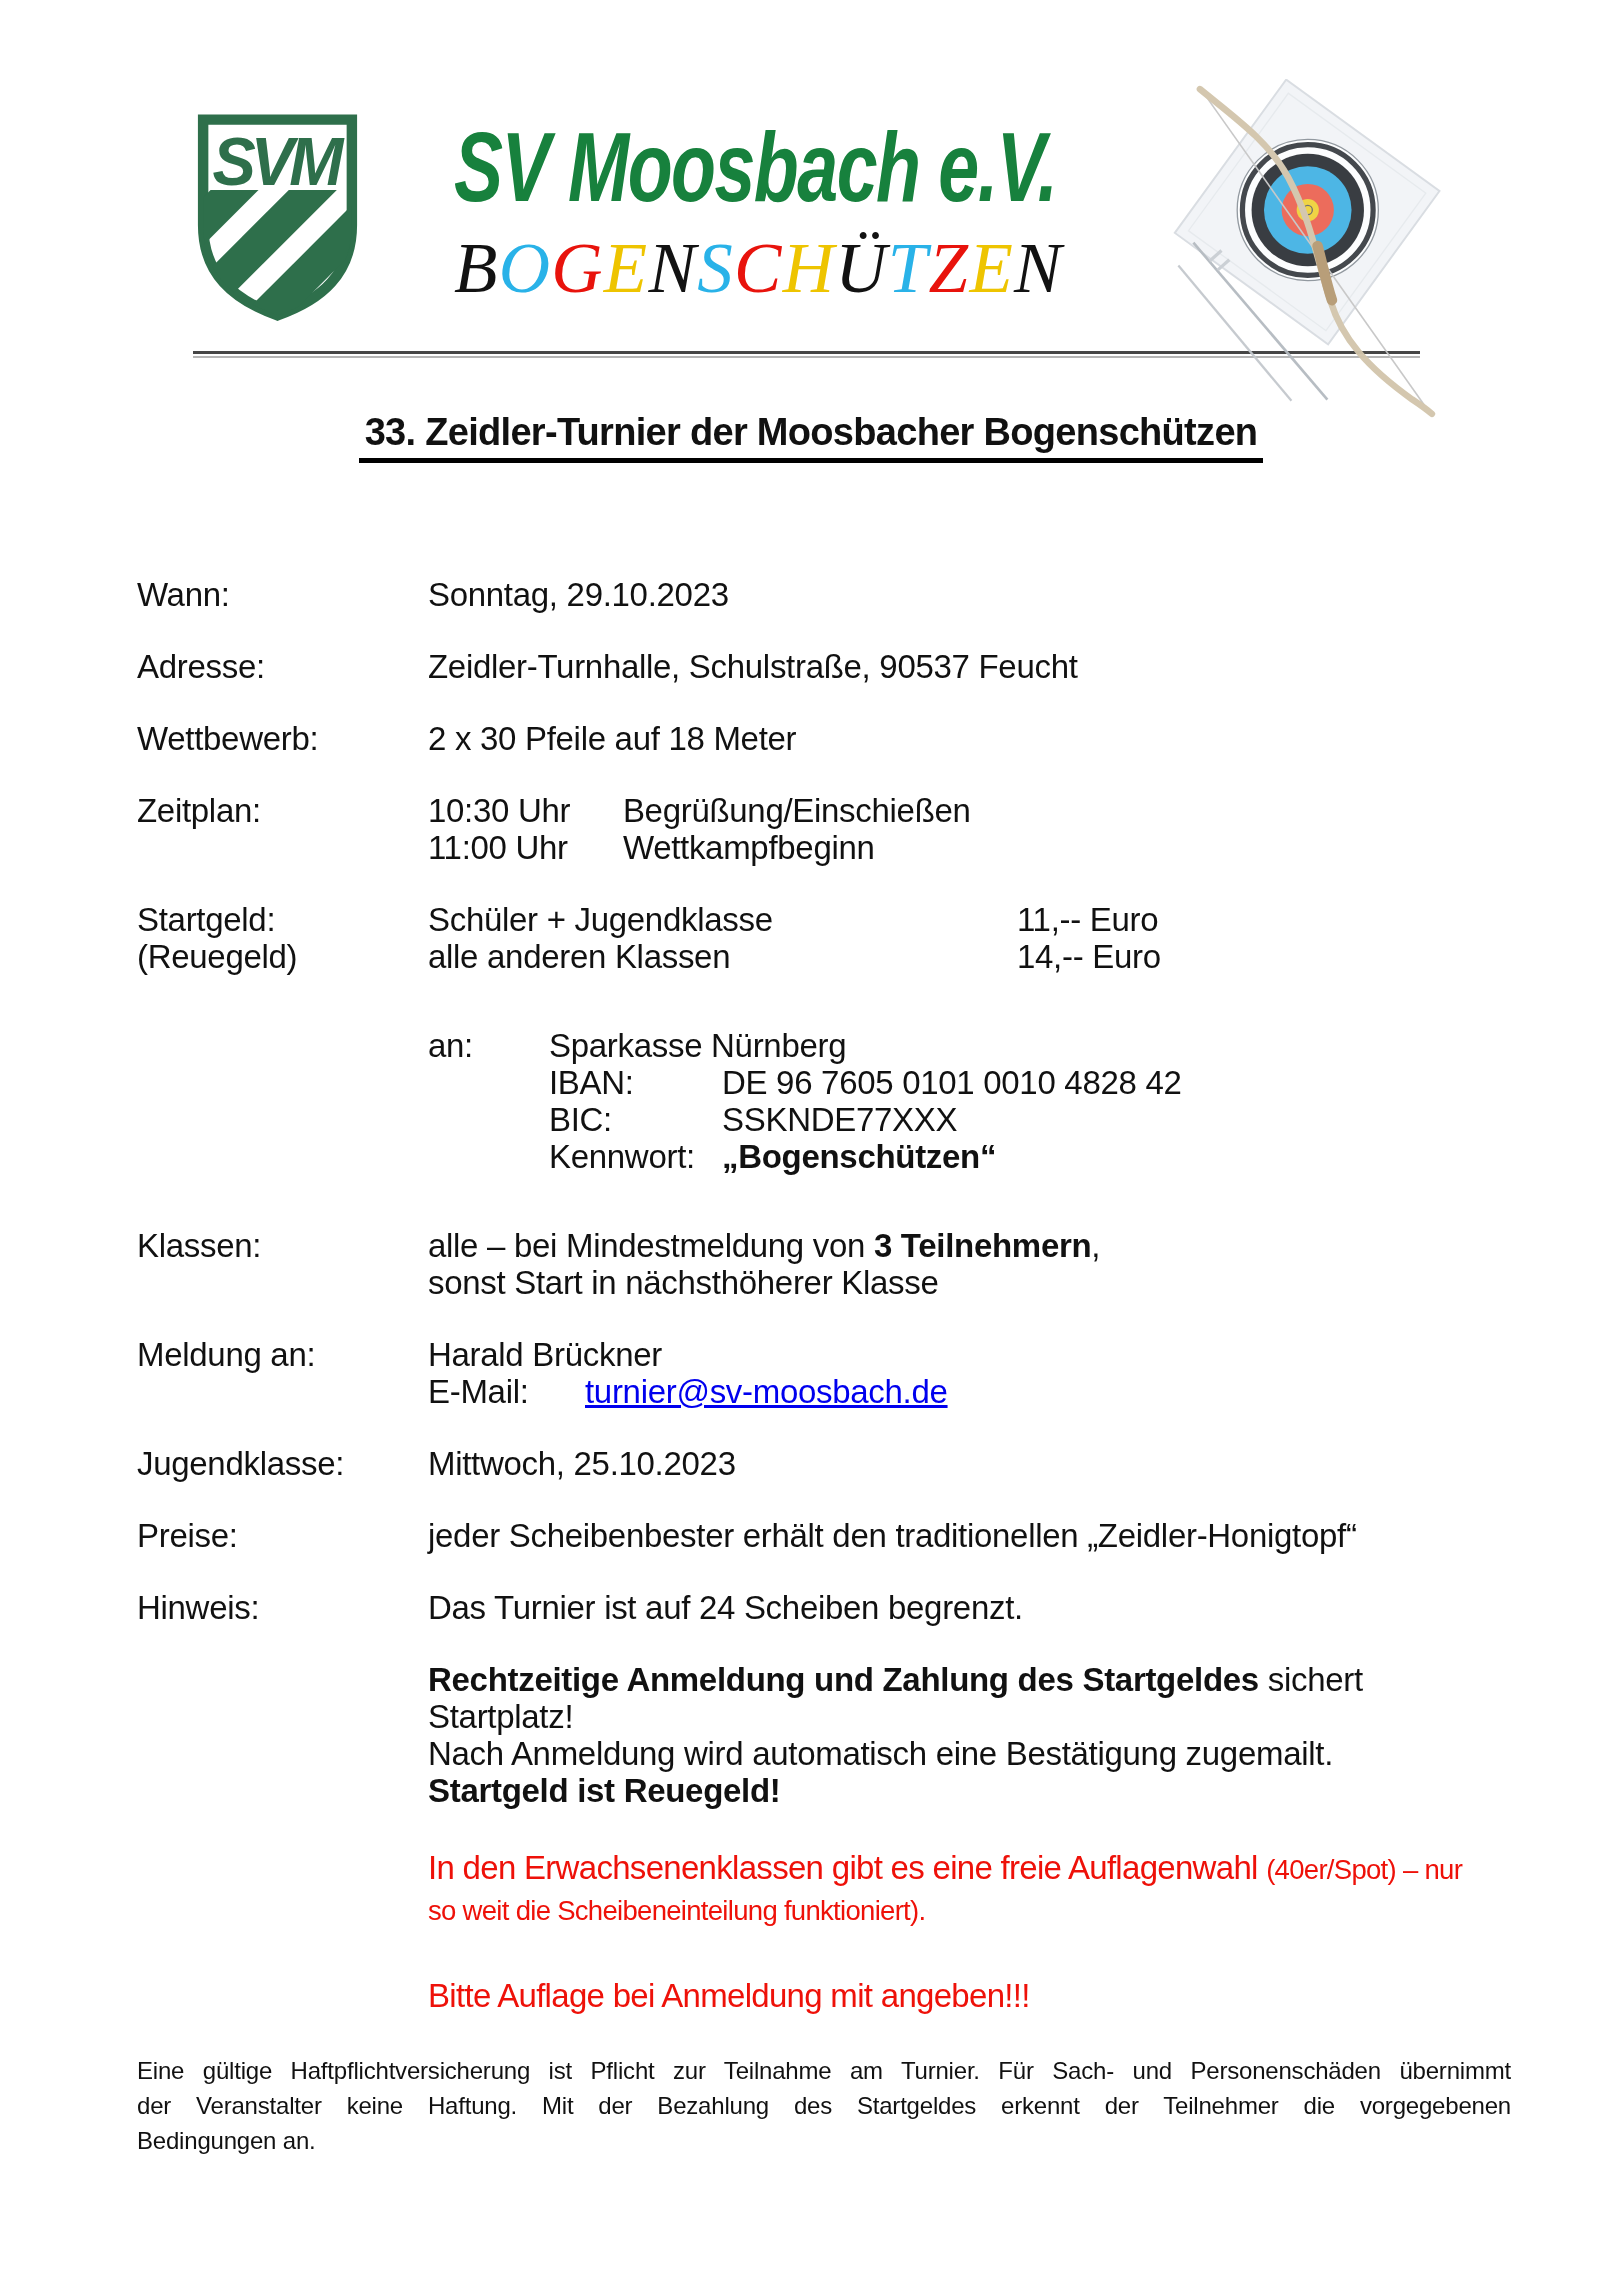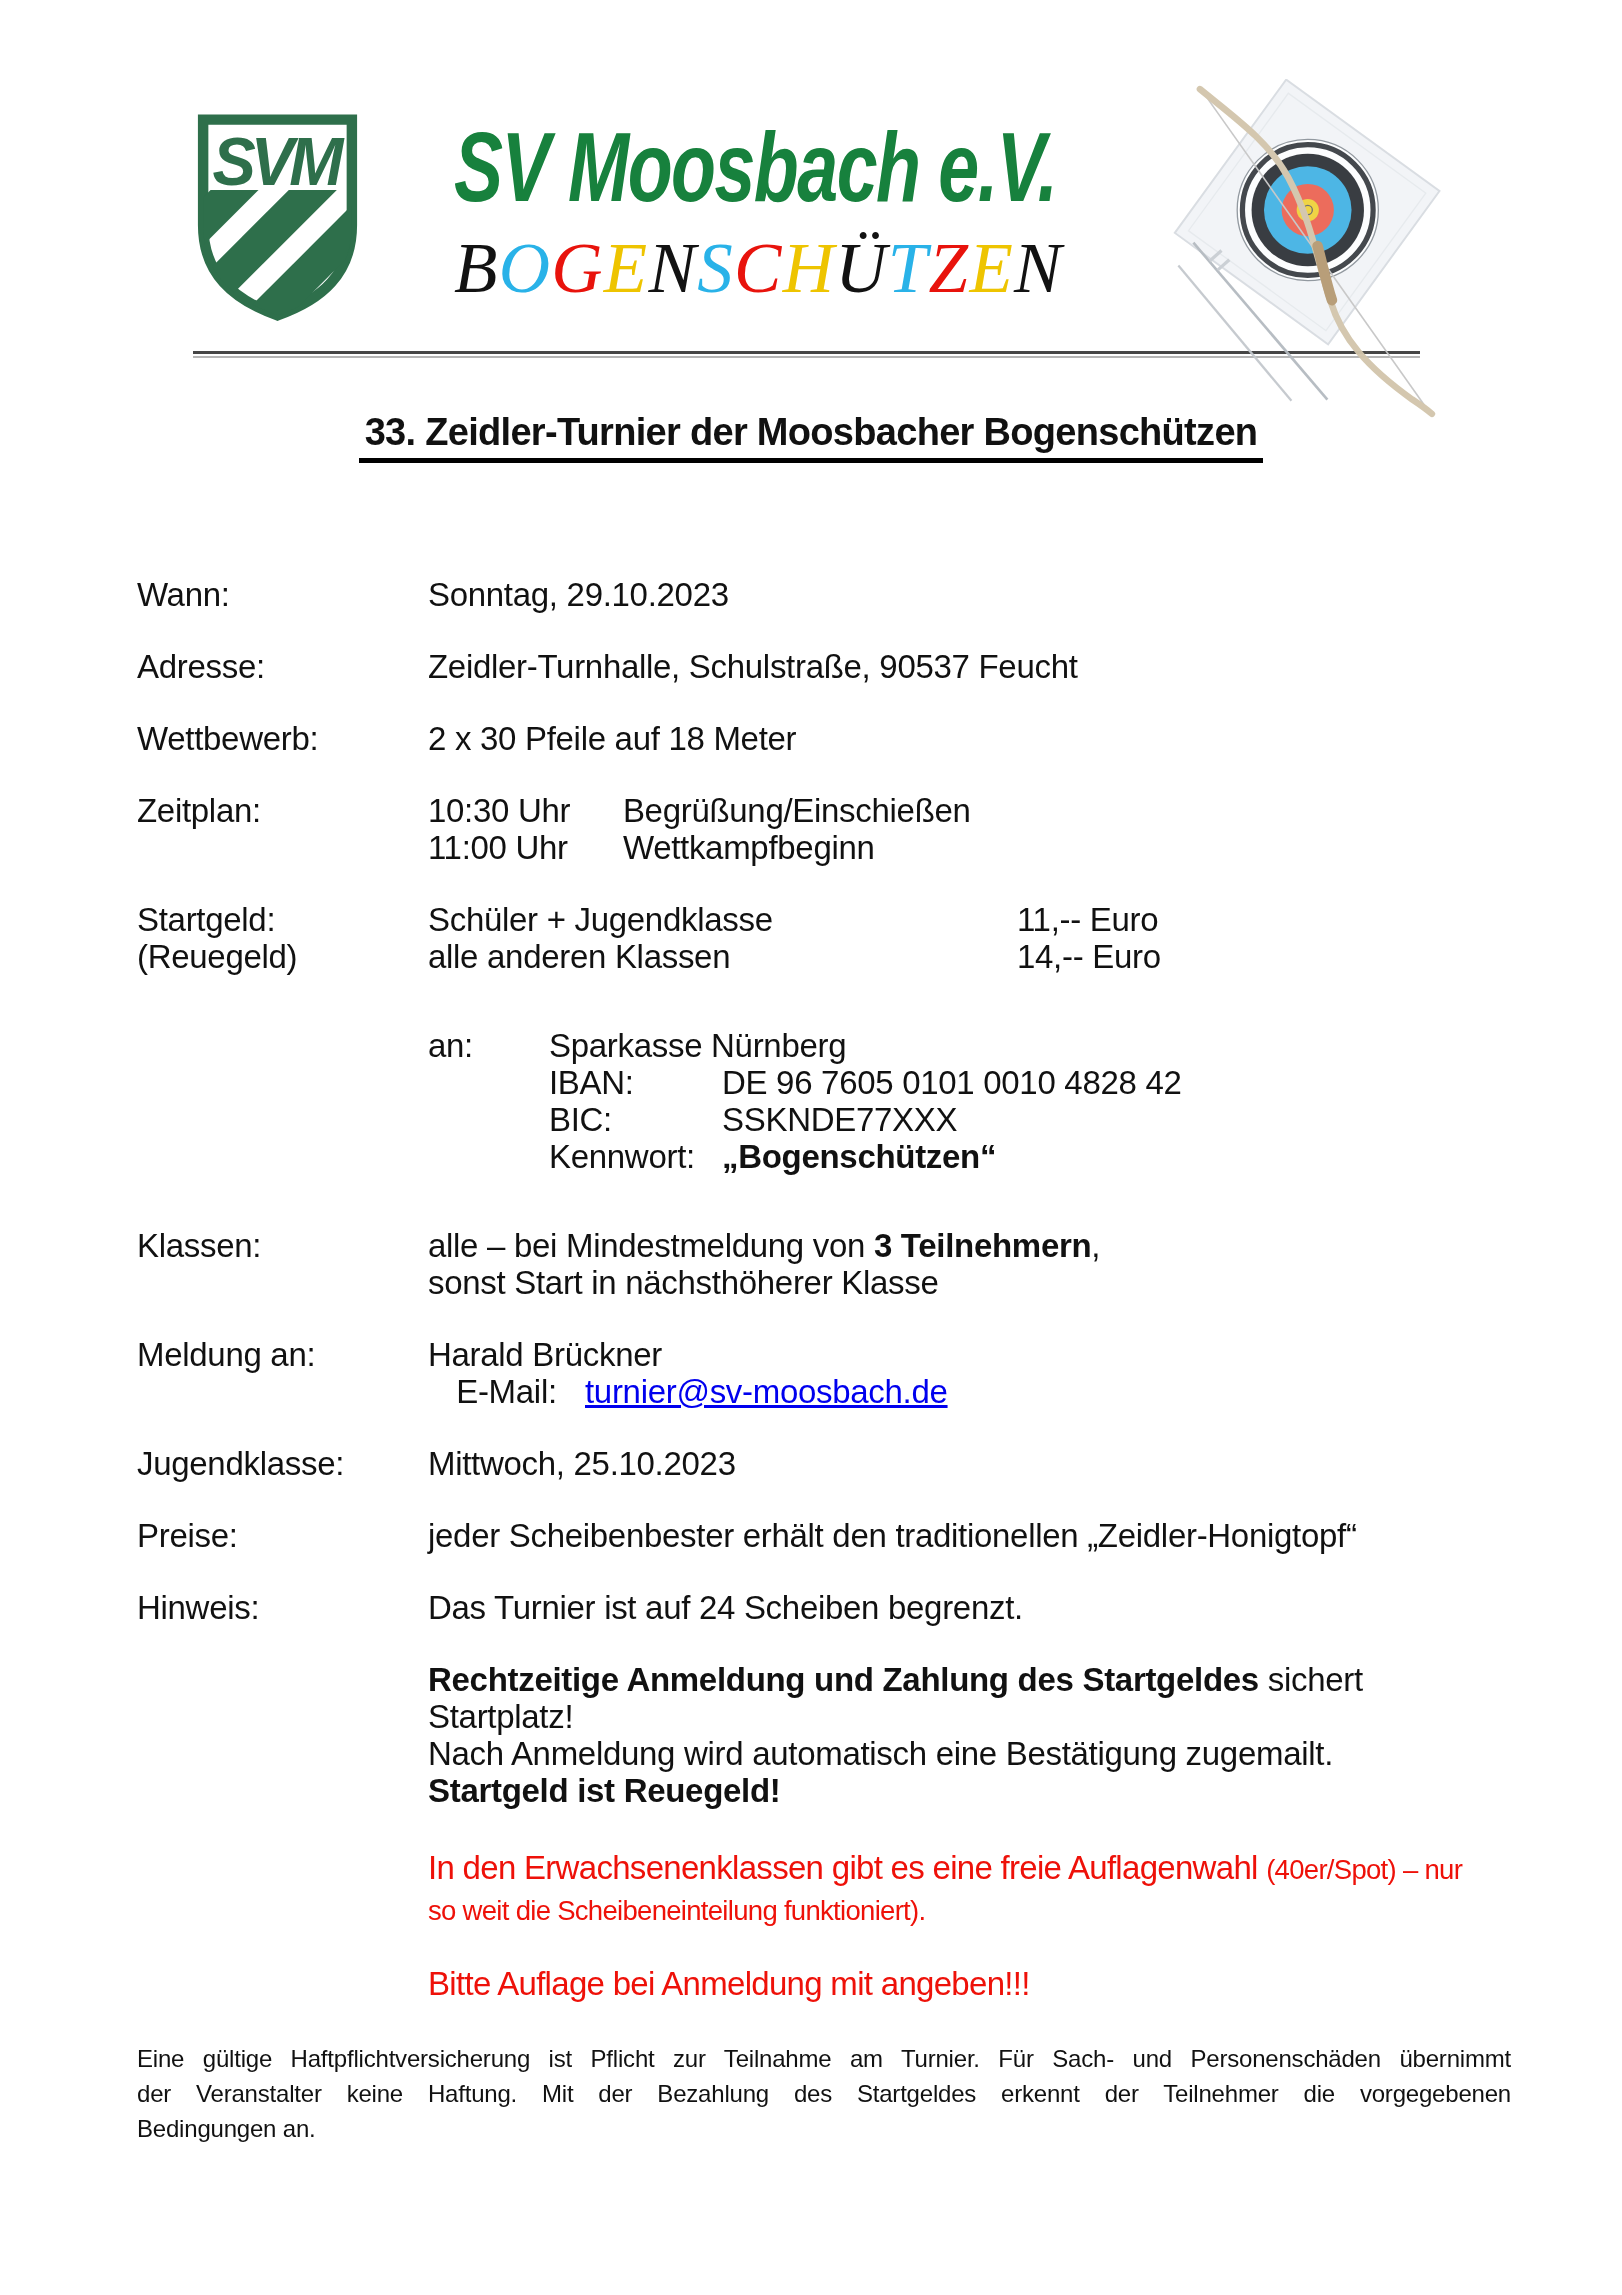--- a/index.html
+++ b/index.html
@@ -50,26 +50,26 @@
   .stack > div{min-height:37px;}
   .time-col{display:inline-block;width:186px;}
   .fee-line{display:flex;}
   .fee-class{width:589px;flex:none;}
   .bank{margin-left:291px;margin-bottom:52px;}
   .bank-line{display:flex;}
   .bank-line.indent{padding-left:121px;align-items:flex-end;}
   .bank-an{width:121px;flex:none;}
   .bank-sub{width:173px;flex:none;}
   .b{font-weight:bold;}
-  .email-label{display:inline-block;width:157px;text-align:center;}
+  .email-label{display:inline-block;width:157px;}
   .email-link{color:#0000ee;text-decoration:underline;cursor:pointer;}
   .notice{margin-left:291px;margin-bottom:39px;}
   .notice > div{min-height:37px;}
   .alert{margin-left:291px;color:#ee1109;letter-spacing:-0.7px;}
-  .alert-p1{line-height:39px;margin-bottom:34px;}
+  .alert-p1{line-height:39px;margin-bottom:46px;}
   .alert-big{font-size:33px;}
   .alert-small{font-size:27.5px;}
   .alert-p2{font-size:33px;line-height:39px;}
   
   .footnote{margin:38px 137px 0 137px;width:1374px;font-size:24px;line-height:35px;letter-spacing:-0.2px;}
   .jline{text-align:justify;text-align-last:justify;}
 </style>
 </head>
 <body>
 

